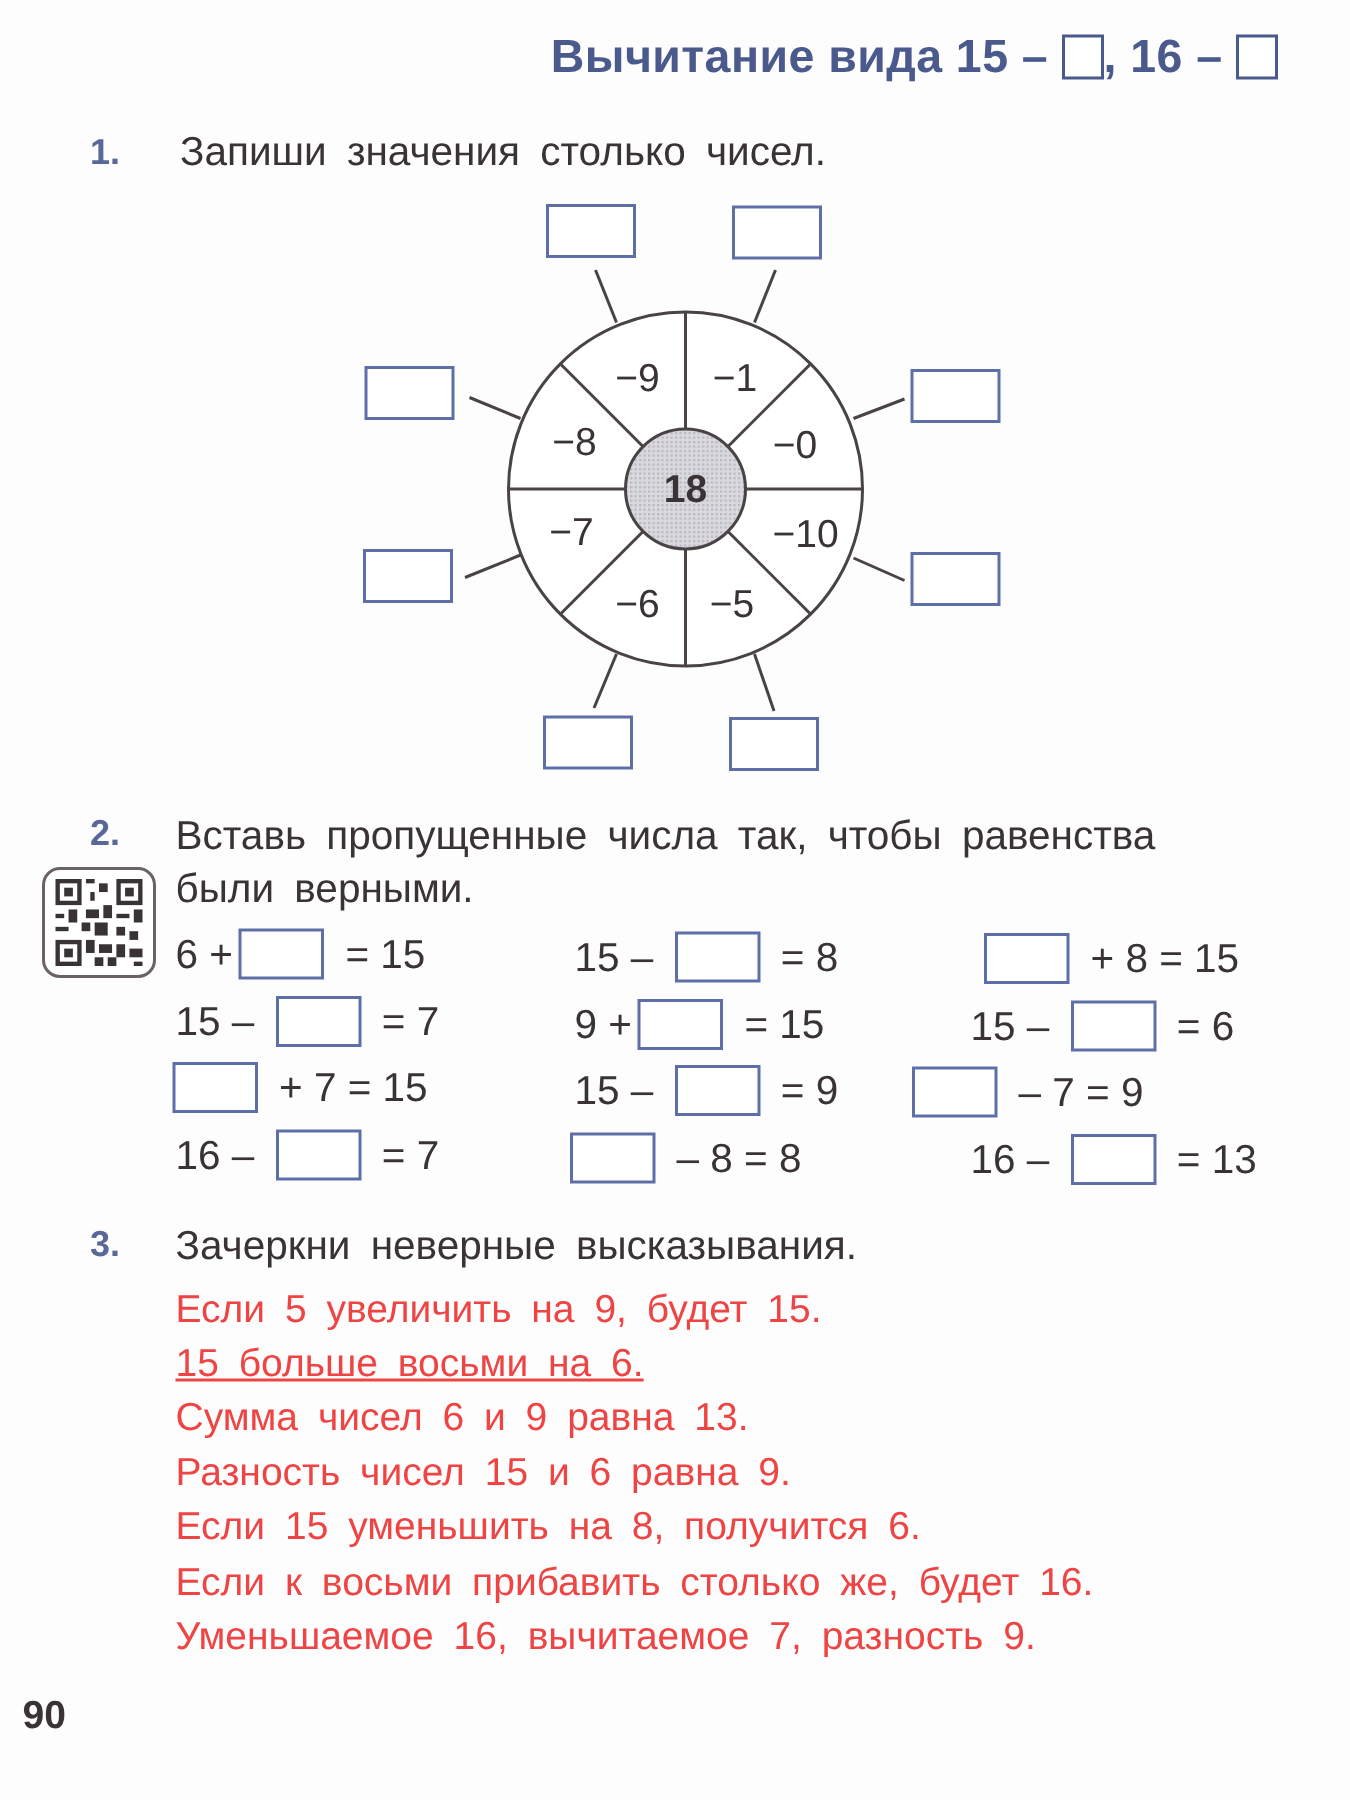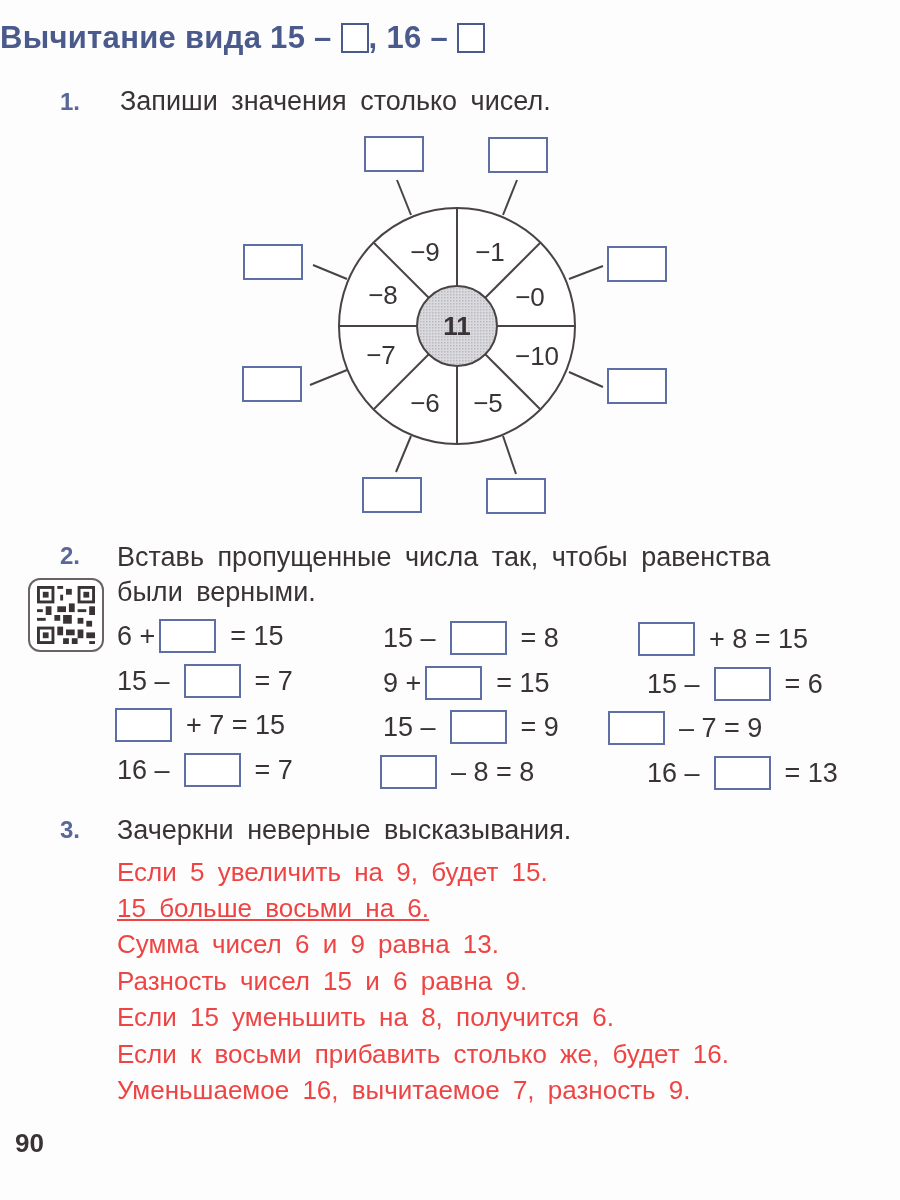--- a/index.html
+++ b/index.html
@@ -4,21 +4,21 @@
 <style>
   html, body { margin: 0; padding: 0; }
   body {
     width: 900px; height: 1200px; position: relative; overflow: hidden;
     background: #fdfdfd;
     font-family: "Liberation Sans", "DejaVu Sans", sans-serif;
     color: #3a3336;
   }
   .abs { position: absolute; }
   .title {
-    left: 0; width: 779px; top: 20px; text-align: left;
+    left: 0; width: 852px; top: 20px; text-align: right;
     font-weight: bold; font-size: 31px; color: #4b5a8c; letter-spacing: 0.3px;
     white-space: nowrap;
   }
   .title .tbox {
     display: inline-block; width: 28px; height: 30px; border: 2.5px solid #4b5a8c;
     vertical-align: -5px; box-sizing: border-box; background: #fff;
   }
   .task-num {
     font-weight: bold; font-size: 24px; color: #5a6899;
   }
@@ -99,21 +99,21 @@
 
   <defs>
     <pattern id="dots" width="3" height="3" patternUnits="userSpaceOnUse">
       <rect width="3" height="3" fill="#d9d9de"></rect>
       <rect width="1.5" height="1.5" fill="#b9b9c0"></rect>
     </pattern>
   </defs>
   <circle cx="457" cy="326" r="40" fill="url(#dots)" stroke="#4a4346" stroke-width="2"></circle>
 </svg>
 
-<div class="center-label" style="left:457px; top:326px;">11</div>
+<div class="center-label" style="left:457px; top:326px;">18</div>
 <div class="wheel-label" style="left:425px; top:252px;">−9</div>
 <div class="wheel-label" style="left:490px; top:252px;">−1</div>
 <div class="wheel-label" style="left:530px; top:297px;">−0</div>
 <div class="wheel-label" style="left:537px; top:356px;">−10</div>
 <div class="wheel-label" style="left:488px; top:403px;">−5</div>
 <div class="wheel-label" style="left:425px; top:403px;">−6</div>
 <div class="wheel-label" style="left:381px; top:355px;">−7</div>
 <div class="wheel-label" style="left:383px; top:295px;">−8</div>
 
 <div class="answer-box" style="left:364px; top:136px; width:60px; height:36px;"></div>
@@ -172,21 +172,21 @@
     <span class="sp"></span>
     <span>= 15</span>
 </div>
 <div class="eq" style="left:383px; top:620px;">
   <span>15 –</span>
     <span class="sp"></span>
     <span class="box"></span>
     <span class="sp"></span>
     <span>= 8</span>
 </div>
-<div class="eq" style="left:634px; top:621px;">
+<div class="eq" style="left:652px; top:621px;">
   <span class="box"></span>
     <span class="sp"></span>
     <span>+ 8 = 15</span>
 </div>
 
 <div class="eq" style="left:117px; top:663px;">
   <span>15 –</span>
     <span class="sp"></span>
     <span class="box"></span>
     <span class="sp"></span>

